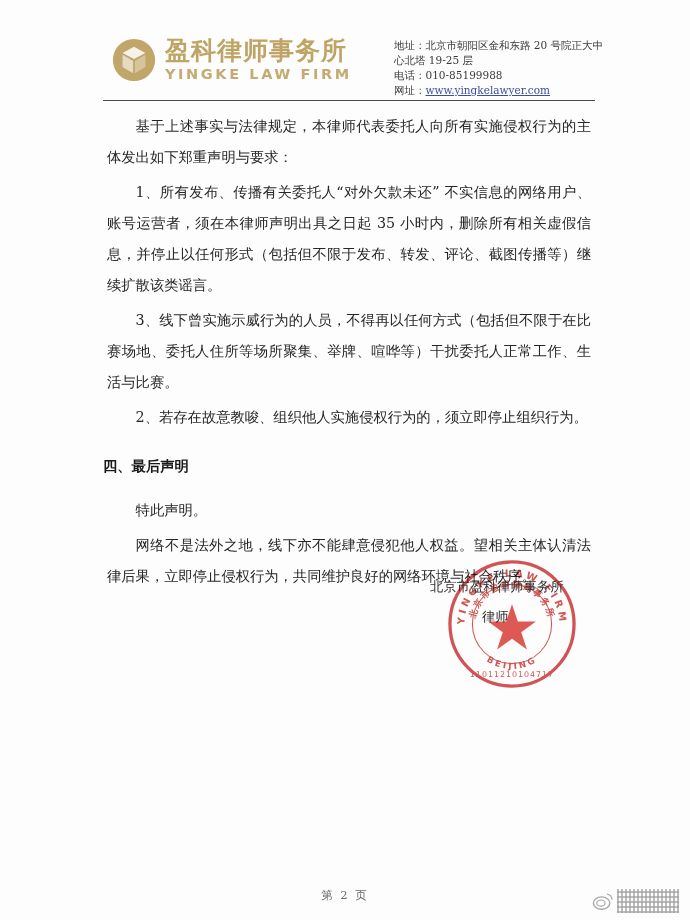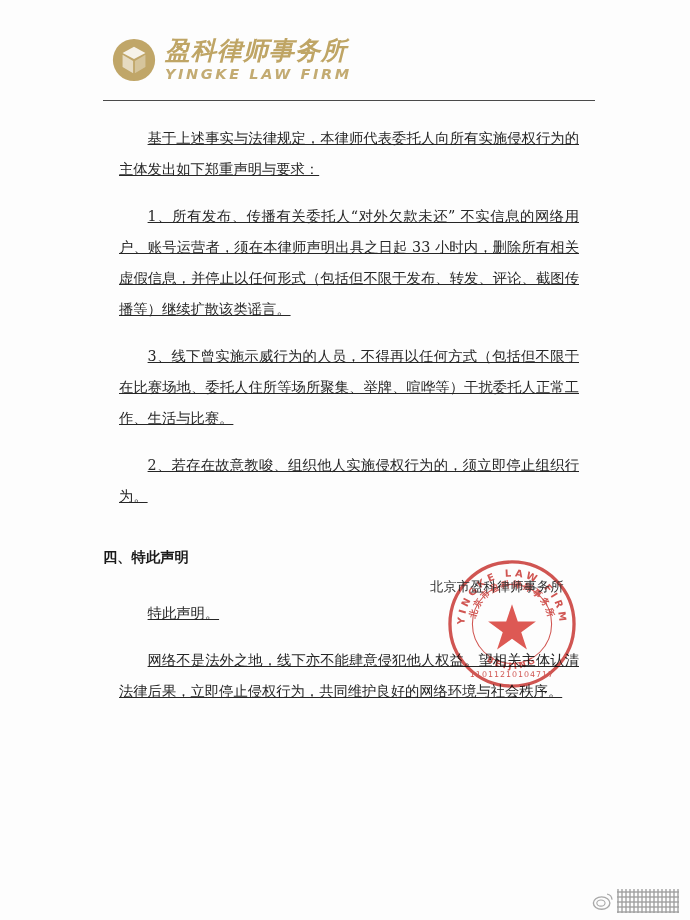--- a/index.html
+++ b/index.html
@@ -24,21 +24,20 @@
     background: #fdfdfd;
   }
 
   
   .letterhead {
     position: absolute;
     left: 0;
     top: 28px;
     width: 624px;
     height: 70px;
-    font-style: italic;
   }
 
   .logo-block {
     position: absolute;
     left: 112px;
     top: 10px;
     display: flex;
     align-items: center;
     gap: 9px;
   }
@@ -103,23 +102,22 @@
     top: 107px;
     width: 492px;
     font-size: 14.3px;
     line-height: 31px;
     color: #262626;
     text-align: justify;
     text-justify: inter-ideograph;
   }
 
   .para {
-    margin: 16px;
+    margin: 4px;
     text-indent: 2em;
-    text-decoration: underline;
   }
 
   .section-head {
     margin: 0;
     font-family: "DejaVu Sans", "Liberation Sans", sans-serif;
     font-size: 14.3px;
     font-weight: bold;
     color: #1a1a1a;
     text-indent: 0;
     line-height: 31px;
@@ -204,38 +202,46 @@
         <path d="M50 20 L76 34 L50 48 L24 34 Z" fill="#ffffff" opacity="0.85"></path>
         <path d="M24 38 L48 52 L48 80 L24 66 Z" fill="#ffffff" opacity="0.6"></path>
         <path d="M76 38 L52 52 L52 80 L76 66 Z" fill="#ffffff" opacity="0.35"></path>
       </svg>
       <div class="logo-text">
         <span class="logo-cn">盈科律师事务所</span>
         <span class="logo-en">YINGKE LAW FIRM</span>
       </div>
     </div>
 
+    <div class="contact">
+      <div class="addr">地址：北京市朝阳区金和东路 20 号院正大中心北塔 19-25 层</div>
+      <div>电话：010-85199988</div>
+      <div>
+        <span>网址：</span><span class="url">www.yingkelawyer.com</span>
+      </div>
+    </div>
   </div>
 
   <div class="rule"></div>
 
   <div class="content">
     <p class="para">基于上述事实与法律规定，本律师代表委托人向所有实施侵权行为的主体发出如下郑重声明与要求：</p>
-    <p class="para">1、所有发布、传播有关委托人“对外欠款未还” 不实信息的网络用户、账号运营者，须在本律师声明出具之日起 33 小时内，删除所有相关虚假信息，并停止以任何形式（包括但不限于发布、转发、评论、截图传播等）继续扩散该类谣言。</p>
+    <p class="para">1、所有发布、传播有关委托人“对外欠款未还” 不实信息的网络用户、账号运营者，须在本律师声明出具之日起 35 小时内，删除所有相关虚假信息，并停止以任何形式（包括但不限于发布、转发、评论、截图传播等）继续扩散该类谣言。</p>
     <p class="para">3、线下曾实施示威行为的人员，不得再以任何方式（包括但不限于在比赛场地、委托人住所等场所聚集、举牌、喧哗等）干扰委托人正常工作、生活与比赛。</p>
     <p class="para">2、若存在故意教唆、组织他人实施侵权行为的，须立即停止组织行为。</p>
     <div class="gap-md"></div>
-    <p class="section-head">四、特此声明</p>
+    <p class="section-head">四、最后声明</p>
     <div class="gap-sm"></div>
     <p class="para">特此声明。</p>
     <p class="para">网络不是法外之地，线下亦不能肆意侵犯他人权益。望相关主体认清法律后果，立即停止侵权行为，共同维护良好的网络环境与社会秩序。</p>
   </div>
 
   <div class="signature">
     <div class="sig-firm">北京市盈科律师事务所</div>
+    <div class="sig-lawyer">律师</div>
   </div>
 
   <svg class="stamp" viewBox="0 0 200 200">
     <defs>
       <path id="arcTop" d="M 28 100 A 72 72 0 0 1 172 100" fill="none"></path>
       <path id="arcBottom" d="M 32 100 A 68 68 0 0 0 168 100" fill="none"></path>
       <path id="arcInner" d="M 44 100 A 56 56 0 0 1 156 100" fill="none"></path>
     </defs>
 
     <circle cx="100" cy="100" r="94" fill="none" stroke="#c8302b" stroke-width="5"></circle>
@@ -251,20 +257,23 @@
 
     <text font-family="'DejaVu Sans', sans-serif" font-size="13.5" font-weight="bold" fill="#c8302b" letter-spacing="2.5">
       <textPath href="#arcInner" startOffset="50%" text-anchor="middle">北京市盈科律师事务所</textPath>
     </text>
 
     <polygon fill="#d8352e" points="100,70 108.8,96.2 136.2,96.2 114,112.4 122.6,138.6 100,122.4 77.4,138.6 86,112.4 63.8,96.2 91.2,96.2"></polygon>
 
     <text x="100" y="180" text-anchor="middle" font-family="'DejaVu Sans', sans-serif" font-size="12" fill="#c8302b" letter-spacing="1.5" transform="rotate(0 100 100)">11011210104717</text>
   </svg>
 
+  <div class="footer">
+    <span>第 2 页</span>
+  </div>
 
   <div class="watermark">
     <svg class="wm-logo" viewBox="0 0 32 32">
       <ellipse cx="14" cy="19" rx="12" ry="9" fill="none" stroke="#555" stroke-width="2"></ellipse>
       <ellipse cx="13" cy="19" rx="6" ry="4.5" fill="none" stroke="#555" stroke-width="1.6"></ellipse>
       <path d="M22 6 a8 8 0 0 1 7 8" fill="none" stroke="#555" stroke-width="2"></path>
     </svg>
     <div class="wm-code"></div>
   </div>
 

